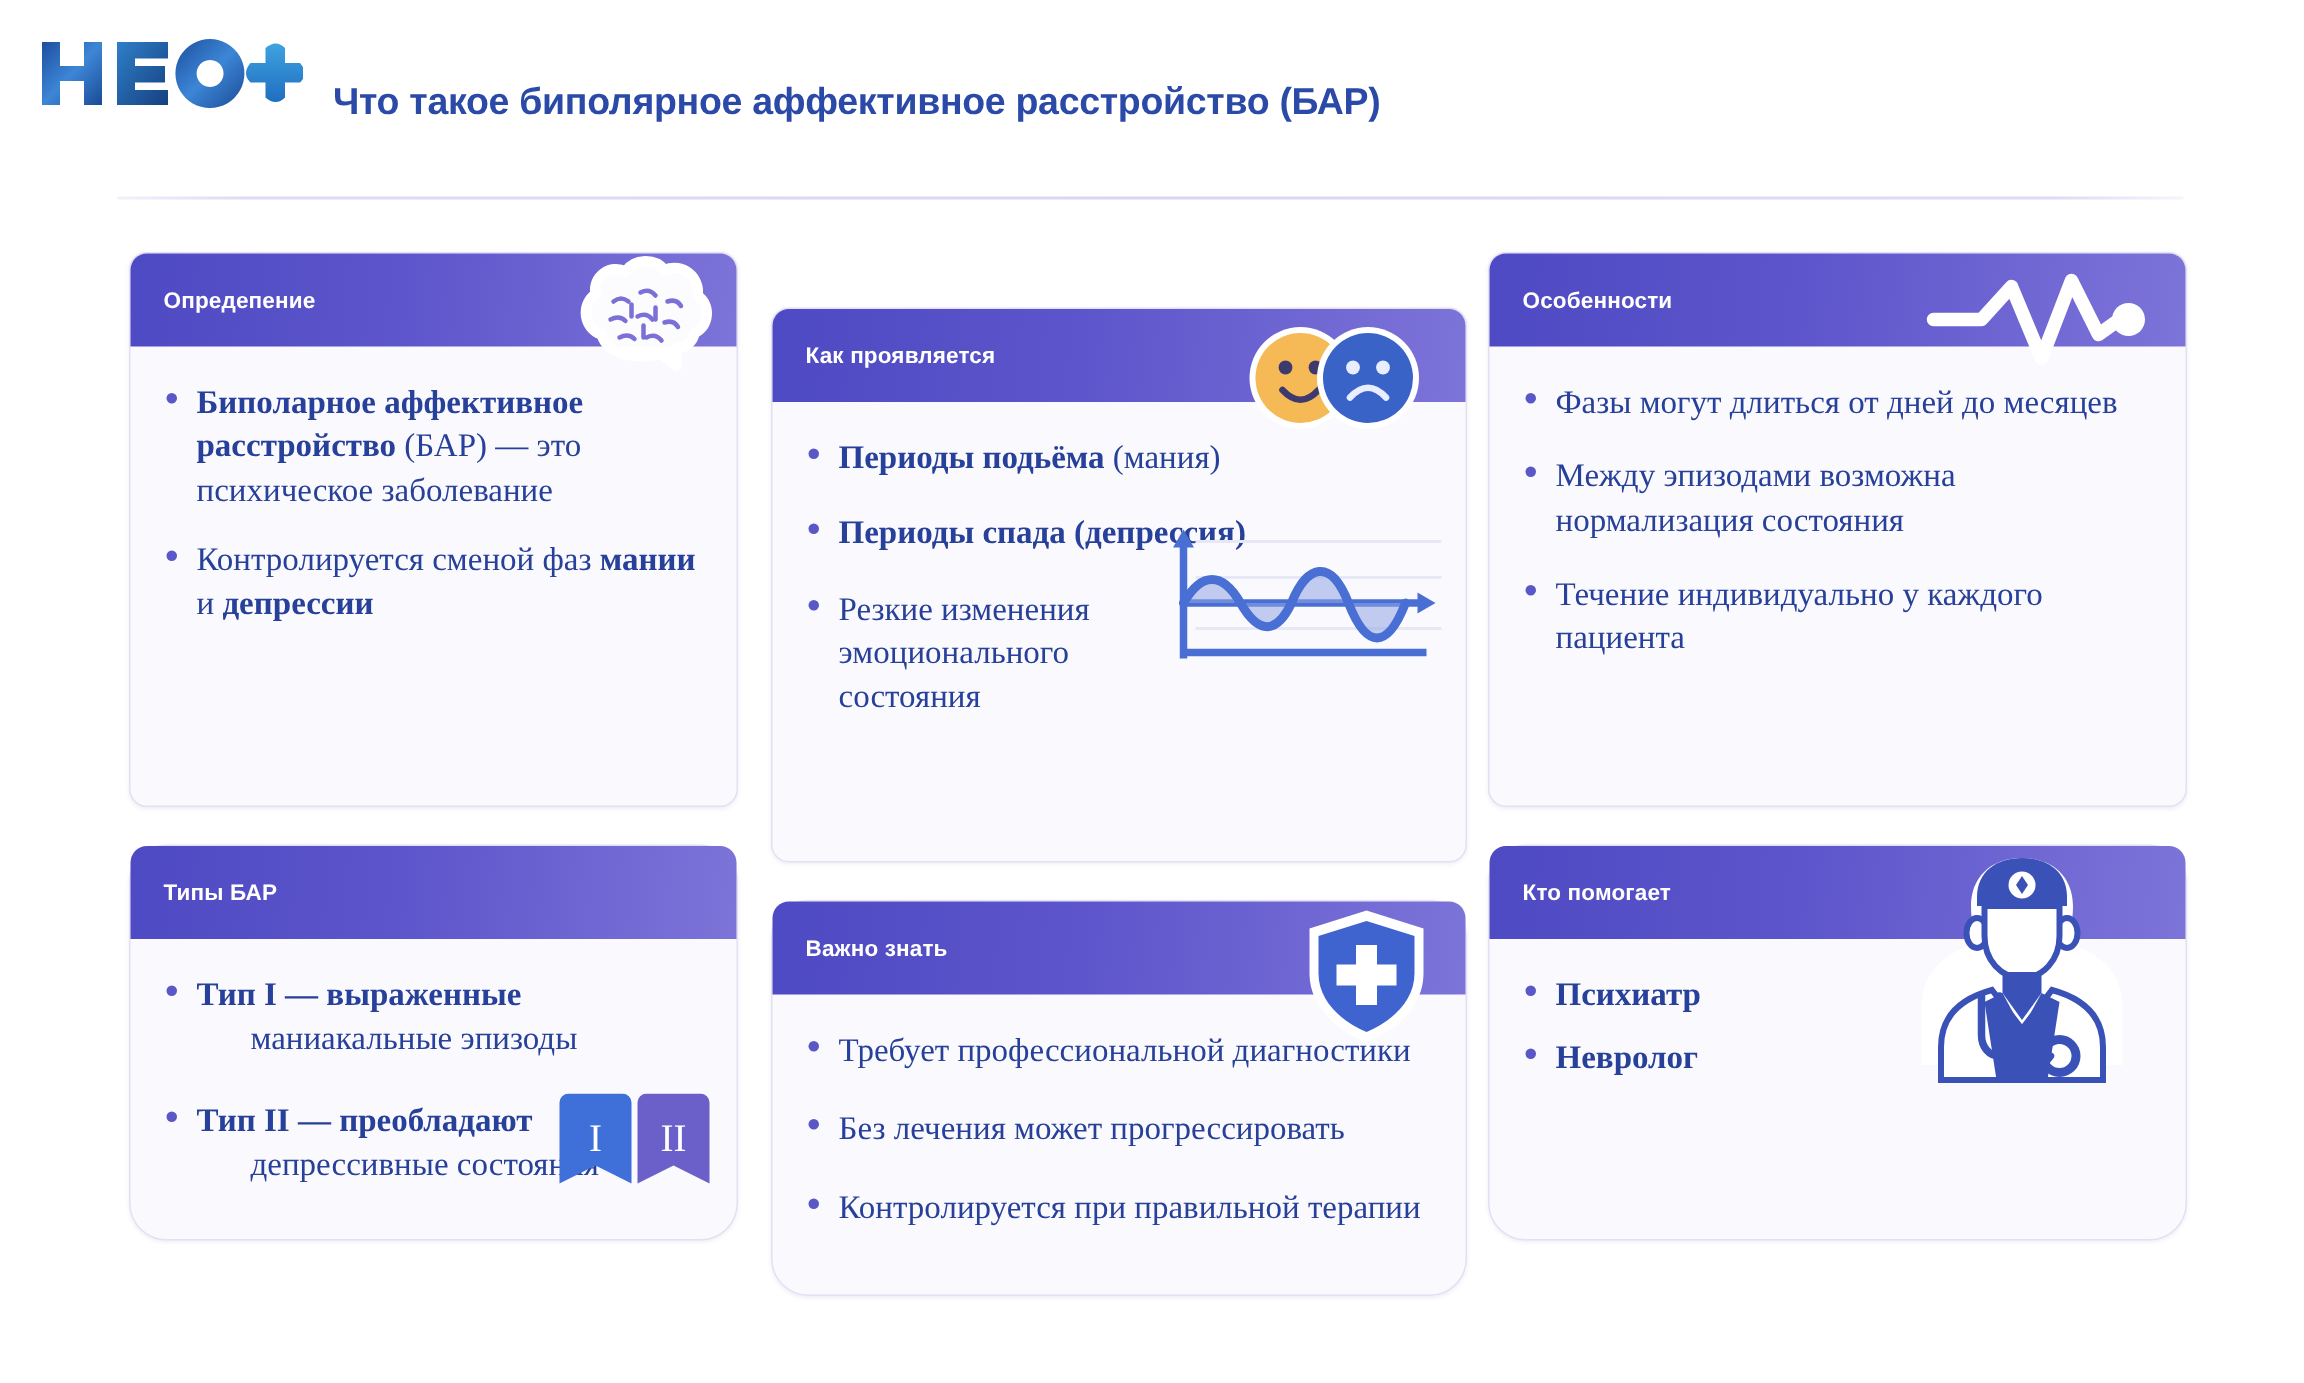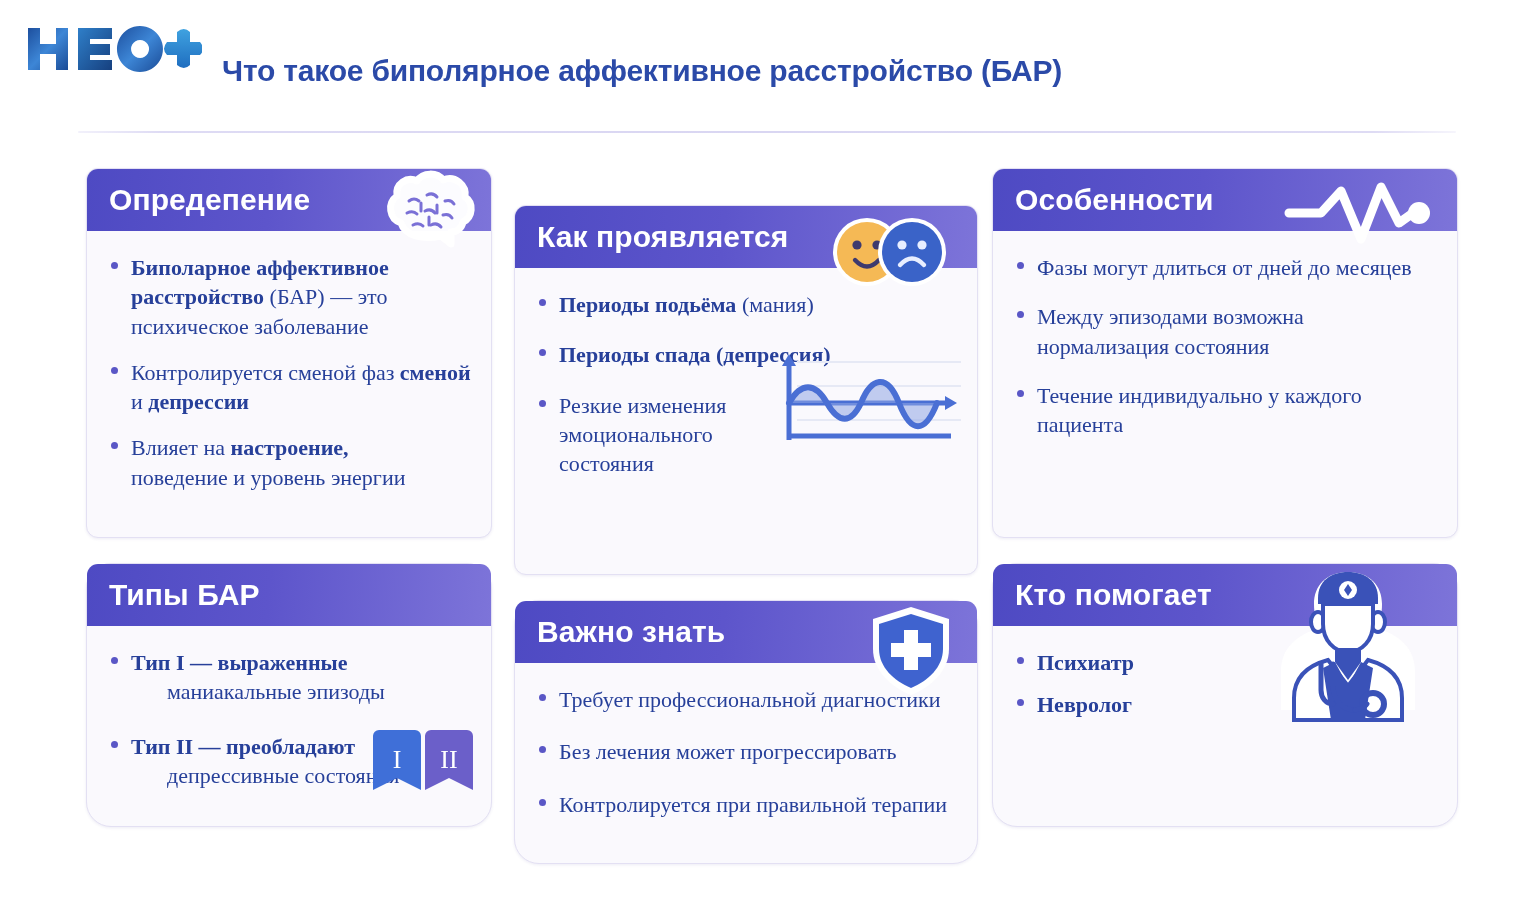--- a/index.html
+++ b/index.html
@@ -8,21 +8,21 @@
     background:#ffffff;
     font-family:"Liberation Sans", sans-serif;
     overflow:hidden;
     position:relative;
   }
   
   .topbar{position:absolute;left:0;top:0;width:1536px;height:132px;}
   .logo{position:absolute;left:22px;top:20px;width:180px;height:58px;}
   .page-title{
     position:absolute;left:222px;top:54px;
-    font-size:30px;font-weight:700;color:#2b4aa8;
+    font-size:25px;font-weight:700;color:#2b4aa8;
     letter-spacing:-.2px;white-space:nowrap;
     font-family:"Liberation Sans", sans-serif;
   }
   .divider{
     position:absolute;left:78px;top:131px;width:1378px;height:2px;
     background:linear-gradient(90deg,#f2f1fb 0%,#dedbf4 6%,#d9d6f2 50%,#dedbf4 94%,#f6f5fc 100%);
     border-radius:2px;
   }
   
   .grid{position:absolute;left:0;top:168px;width:1536px;}
@@ -43,21 +43,21 @@
   .row.second .card{height:262px;border-radius:25px;}
 
   .card-head{
     position:relative;height:62px;
     border-radius:11px 11px 0 0;
     background:linear-gradient(95deg,#4e4ac3 0%,#5d55cb 45%,#7d74d9 100%);
     display:flex;align-items:center;
   }
   .card-head h2{
     margin:0;padding-left:22px;
-    font-size:30px;font-weight:700;color:#ffffff;
+    font-size:15px;font-weight:700;color:#ffffff;
     letter-spacing:.1px;white-space:nowrap;
     font-family:"Liberation Sans", sans-serif;
   }
   .head-icon{position:absolute;right:0;top:0;height:62px;pointer-events:none;}
   .card-body{
     padding:22px 20px 10px 20px;
     position:relative;height:calc(100% - 62px);
     box-sizing:border-box;
   }
   
@@ -150,25 +150,21 @@
             <path d="M78 66 l0 12 l-8 -7 Z" fill="#ffffff"></path>
           </svg>
         </span>
       </div>
       <div class="card-body">
         <ul class="bullets">
           <li>
             <span class="b">Биполарное аффективное расстройство</span><span class="n"> (БАР) — это психическое заболевание</span>
           </li>
           <li>
-            <span class="n">Контролируется сменой фаз </span><span class="b">сменой</span><span class="n"> и </span><span class="b">депрессии</span>
-          </li>
-          <li>
-            <span class="n">Влияет на </span><span class="b">настроение,</span>
-            <span class="sub" style="padding-left:0">поведение и уровень энергии</span>
+            <span class="n">Контролируется сменой фаз </span><span class="b">мании</span><span class="n"> и </span><span class="b">депрессии</span>
           </li>
         </ul>
       </div>
     </div>
 
     <div class="card c2">
       <div class="card-head">
         <h2>Как проявляется</h2>
         <span class="head-icon" style="right:18px;top:6px">
           <svg width="140" height="80" viewBox="0 0 140 80">

